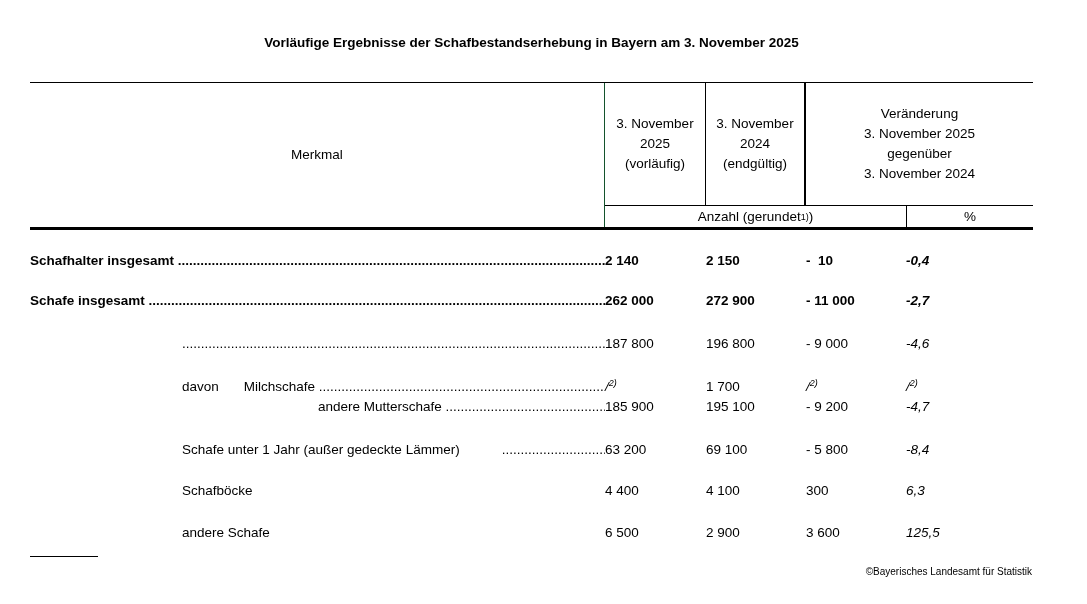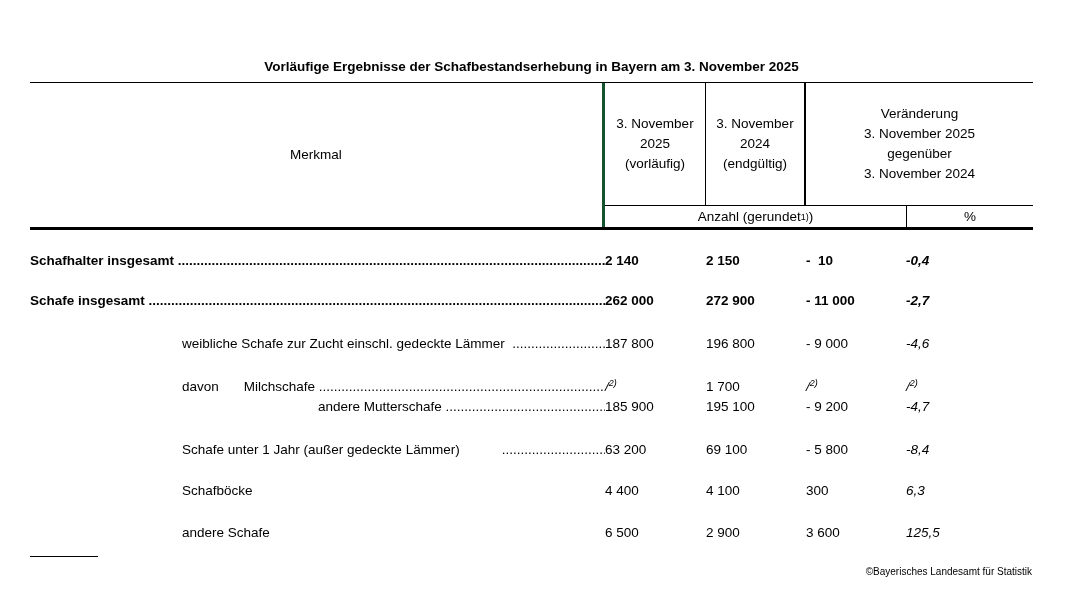--- a/index.html
+++ b/index.html
@@ -3,37 +3,37 @@
 <meta charset="utf-8">
 <style>
   * { margin:0; padding:0; box-sizing:border-box; }
   html,body { background:#ffffff; }
   .page {
     position:relative; width:1087px; height:604px; background:#ffffff;
     font-family:"Liberation Sans", sans-serif; color:#000; font-size:13.5px;
     overflow:hidden;
   }
   .title {
-    position:absolute; top:58px; left:30px; width:1003px;
+    position:absolute; top:34px; left:30px; width:1003px;
     text-align:center; font-weight:bold; font-size:13.5px; line-height:18px;
   }
   
   .thead {
     position:absolute; left:30px; top:82px; width:1003px;
     display:grid;
     grid-template-columns:575px 101px 100px 100px 127px;
     grid-template-rows:122px 22px;
     border-top:1px solid #000;
     border-bottom:3px solid #000;
   }
   .hcell {
     display:flex; align-items:center; justify-content:center;
     text-align:center; white-space:pre-line; line-height:20px;
   }
-  .h-merkmal   { grid-row:1/3; grid-column:1; border-right:3px solid #14532d;text-align:right; }
+  .h-merkmal   { grid-row:1/3; grid-column:1; border-right:1px solid #14532d;text-align:right; }
   .h-2025      { grid-row:1; grid-column:2; border-right:1px solid #000; }
   .h-2024      { grid-row:1; grid-column:3; border-right:2px solid #000; }
   .h-change    { grid-row:1; grid-column:4/6; }
   .h-anzahl    { grid-row:2; grid-column:2/5; border-top:1px solid #000; }
   .h-percent   { grid-row:2; grid-column:5; border-top:1px solid #000; border-left:1px solid #000; }
   sup { font-size:9px; vertical-align:super; line-height:0; }
   
   .row {
     position:absolute; left:30px; width:1003px; height:20px;
     line-height:20px; display:flex; white-space:pre;
@@ -105,21 +105,20 @@
       <span class="leader">........................................................................................................................................................................</span>
     </div>
     <div class="num n2025"><span>262 000</span><sup></sup></div>
     <div class="num n2024"><span>272 900</span><sup></sup></div>
     <div class="num nchg"><span>- 11 000</span><sup></sup></div>
     <div class="num npct"><span>-2,7</span><sup></sup></div>
   </div>
 
   <div class="row" style="top:334px">
     <div class="lbl ind1">
-      <span class="txt">weibliche Schafe zur Zucht einschl. gedeckte Lämmer  </span>
       <span class="leader">........................................................................................................................................................................</span>
     </div>
     <div class="num n2025"><span>187 800</span><sup></sup></div>
     <div class="num n2024"><span>196 800</span><sup></sup></div>
     <div class="num nchg"><span>- 9 000</span><sup></sup></div>
     <div class="num npct"><span>-4,6</span><sup></sup></div>
   </div>
 
   <div class="row" style="top:377px">
     <div class="lbl">

